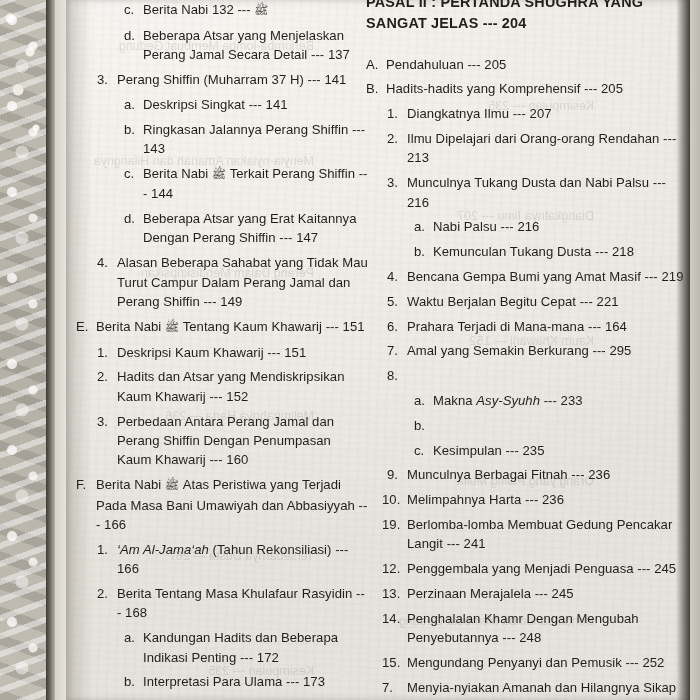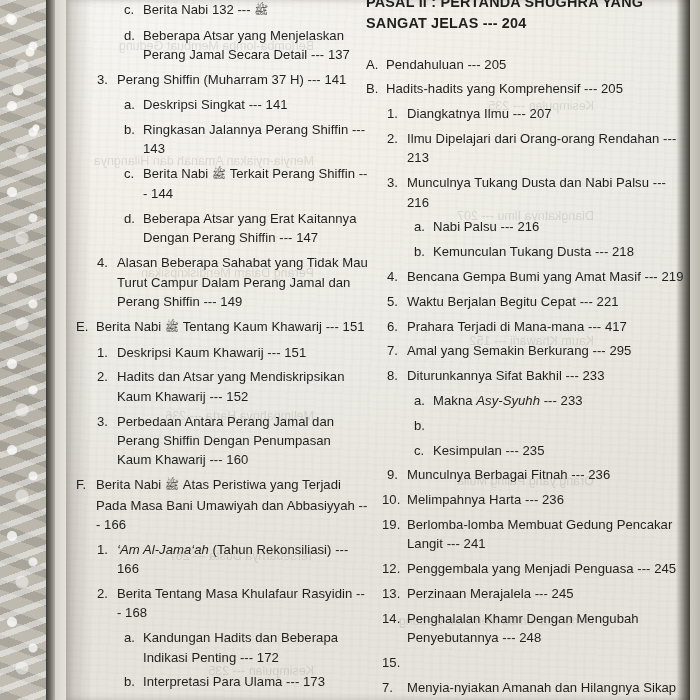--- a/index.html
+++ b/index.html
@@ -282,29 +282,28 @@
           <div class="it lvl1">
             <span class="mk">4.</span>
             <span class="tx">Bencana Gempa Bumi yang Amat Masif --- 219</span>
           </div>
           <div class="it lvl1">
             <span class="mk">5.</span>
             <span class="tx">Waktu Berjalan Begitu Cepat --- 221</span>
           </div>
           <div class="it lvl1">
             <span class="mk">6.</span>
-            <span class="tx">Prahara Terjadi di Mana-mana --- 417</span>
+            <span class="tx">Prahara Terjadi di Mana-mana --- 164</span>
           </div>
           <div class="it lvl1">
             <span class="mk">7.</span>
             <span class="tx">Amal yang Semakin Berkurang --- 295</span>
           </div>
           <div class="it lvl1">
             <span class="mk">8.</span>
-            <span class="tx">Diturunkannya Sifat Bakhil --- 233</span>
           </div>
           <div class="it lvl2">
             <span class="mk">a.</span>
             <span class="tx">Makna <i>Asy-Syuhh</i> --- 233</span>
           </div>
           <div class="it lvl2">
             <span class="mk">b.</span>
           </div>
           <div class="it lvl2">
             <span class="mk">c.</span>
@@ -329,20 +328,21 @@
           <div class="it lvl1n">
             <span class="mk">13.</span>
             <span class="tx">Perzinaan Merajalela --- 245</span>
           </div>
           <div class="it lvl1n">
             <span class="mk">14.</span>
             <span class="tx">Penghalalan Khamr Dengan Mengubah Penyebutannya --- 248</span>
           </div>
           <div class="it lvl1n">
             <span class="mk">15.</span>
+            <span class="tx">Mengundang Penyanyi dan Pemusik --- 252</span>
           </div>
           <div class="it lvl1n">
             <span class="mk">7.</span>
             <span class="tx">Menyia-nyiakan Amanah dan Hilangnya Sikap Amanah --- 253</span>
           </div>
         </div>
     </div>
 
   </div>
 

